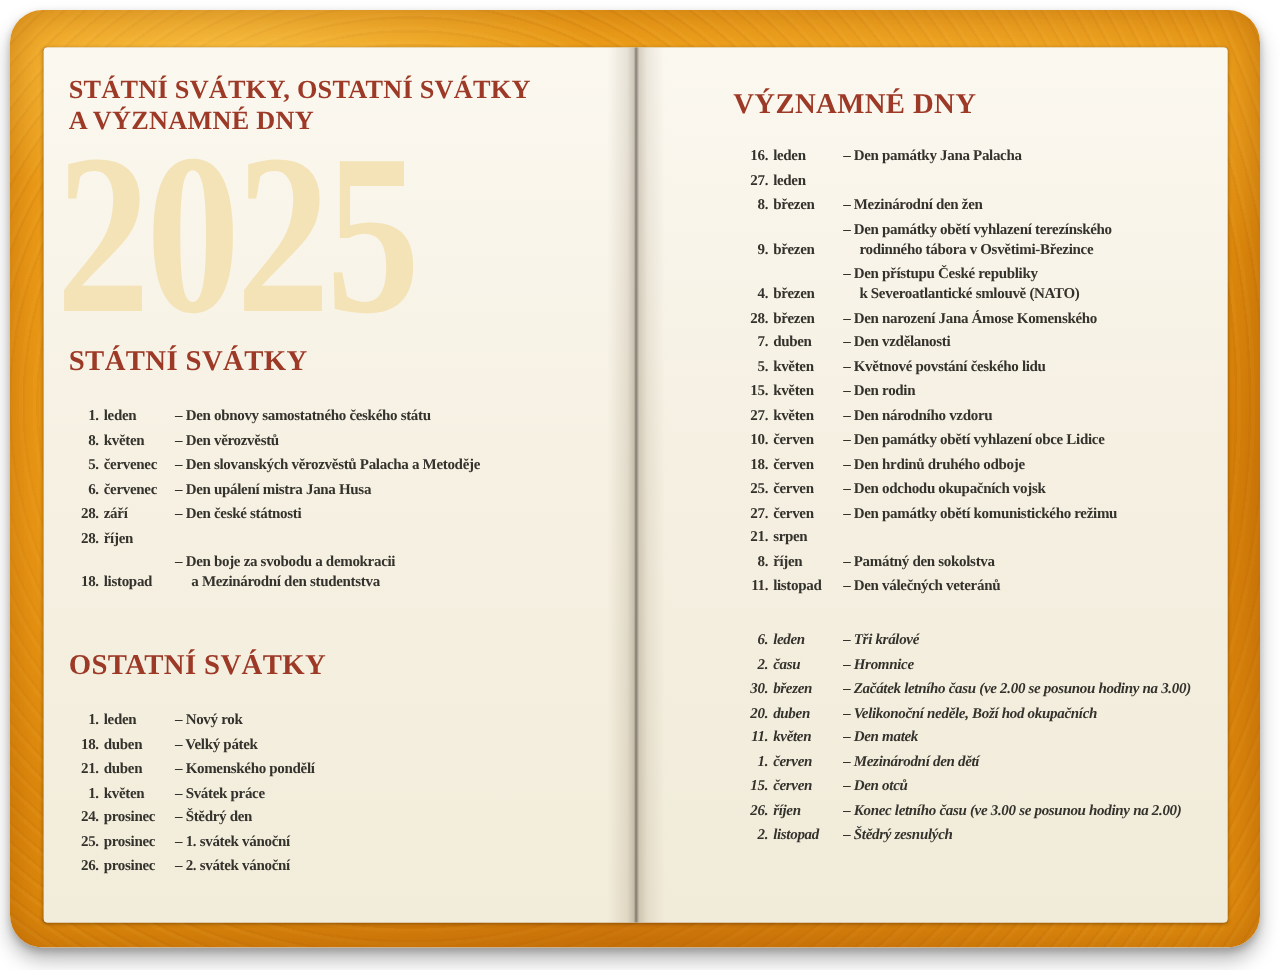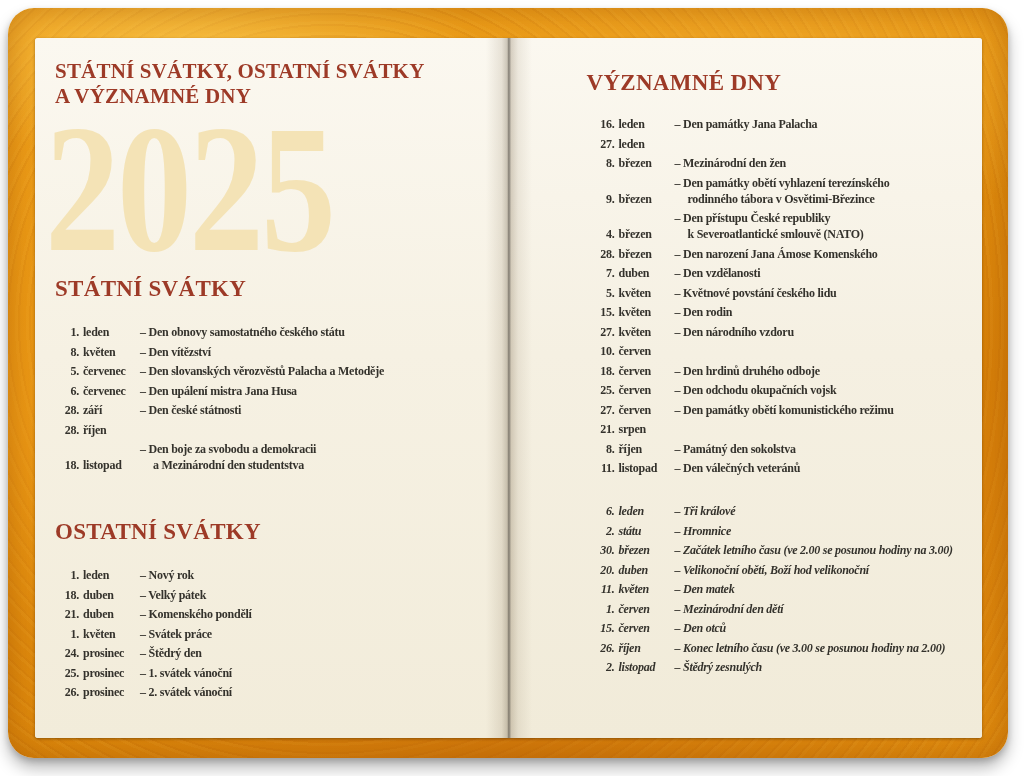--- a/index.html
+++ b/index.html
@@ -110,21 +110,21 @@
                   <span class="day">1.</span>
                   <span class="month">leden</span>
                 </span>
                 <span class="desc">– Den obnovy samostatného českého státu</span>
               </div>
               <div class="row">
                 <span class="date">
                   <span class="day">8.</span>
                   <span class="month">květen</span>
                 </span>
-                <span class="desc">– Den vítězství</span>
+                <span class="desc">– Den věrozvěstů</span>
               </div>
               <div class="row">
                 <span class="date">
                   <span class="day">5.</span>
                   <span class="month">červenec</span>
                 </span>
                 <span class="desc">– Den slovanských věrozvěstů Palacha a Metoděje</span>
               </div>
               <div class="row">
                 <span class="date">
@@ -283,20 +283,21 @@
                 <span class="day">27.</span>
                 <span class="month">květen</span>
               </span>
               <span class="desc">– Den národního vzdoru</span>
             </div>
             <div class="row">
               <span class="date">
                 <span class="day">10.</span>
                 <span class="month">červen</span>
               </span>
+              <span class="desc">– Den památky obětí vyhlazení obce Lidice</span>
             </div>
             <div class="row">
               <span class="date">
                 <span class="day">18.</span>
                 <span class="month">červen</span>
               </span>
               <span class="desc">– Den hrdinů druhého odboje</span>
             </div>
             <div class="row">
               <span class="date">
@@ -337,37 +338,37 @@
             <div class="row">
               <span class="date">
                 <span class="day">6.</span>
                 <span class="month">leden</span>
               </span>
               <span class="desc">– Tři králové</span>
             </div>
             <div class="row">
               <span class="date">
                 <span class="day">2.</span>
-                <span class="month">státu</span>
+                <span class="month">času</span>
               </span>
               <span class="desc">– Hromnice</span>
             </div>
             <div class="row">
               <span class="date">
                 <span class="day">30.</span>
                 <span class="month">březen</span>
               </span>
               <span class="desc">– Začátek letního času (ve 2.00 se posunou hodiny na 3.00)</span>
             </div>
             <div class="row">
               <span class="date">
                 <span class="day">20.</span>
                 <span class="month">duben</span>
               </span>
-              <span class="desc">– Velikonoční obětí, Boží hod velikonoční</span>
+              <span class="desc">– Velikonoční neděle, Boží hod okupačních</span>
             </div>
             <div class="row">
               <span class="date">
                 <span class="day">11.</span>
                 <span class="month">květen</span>
               </span>
               <span class="desc">– Den matek</span>
             </div>
             <div class="row">
               <span class="date">

